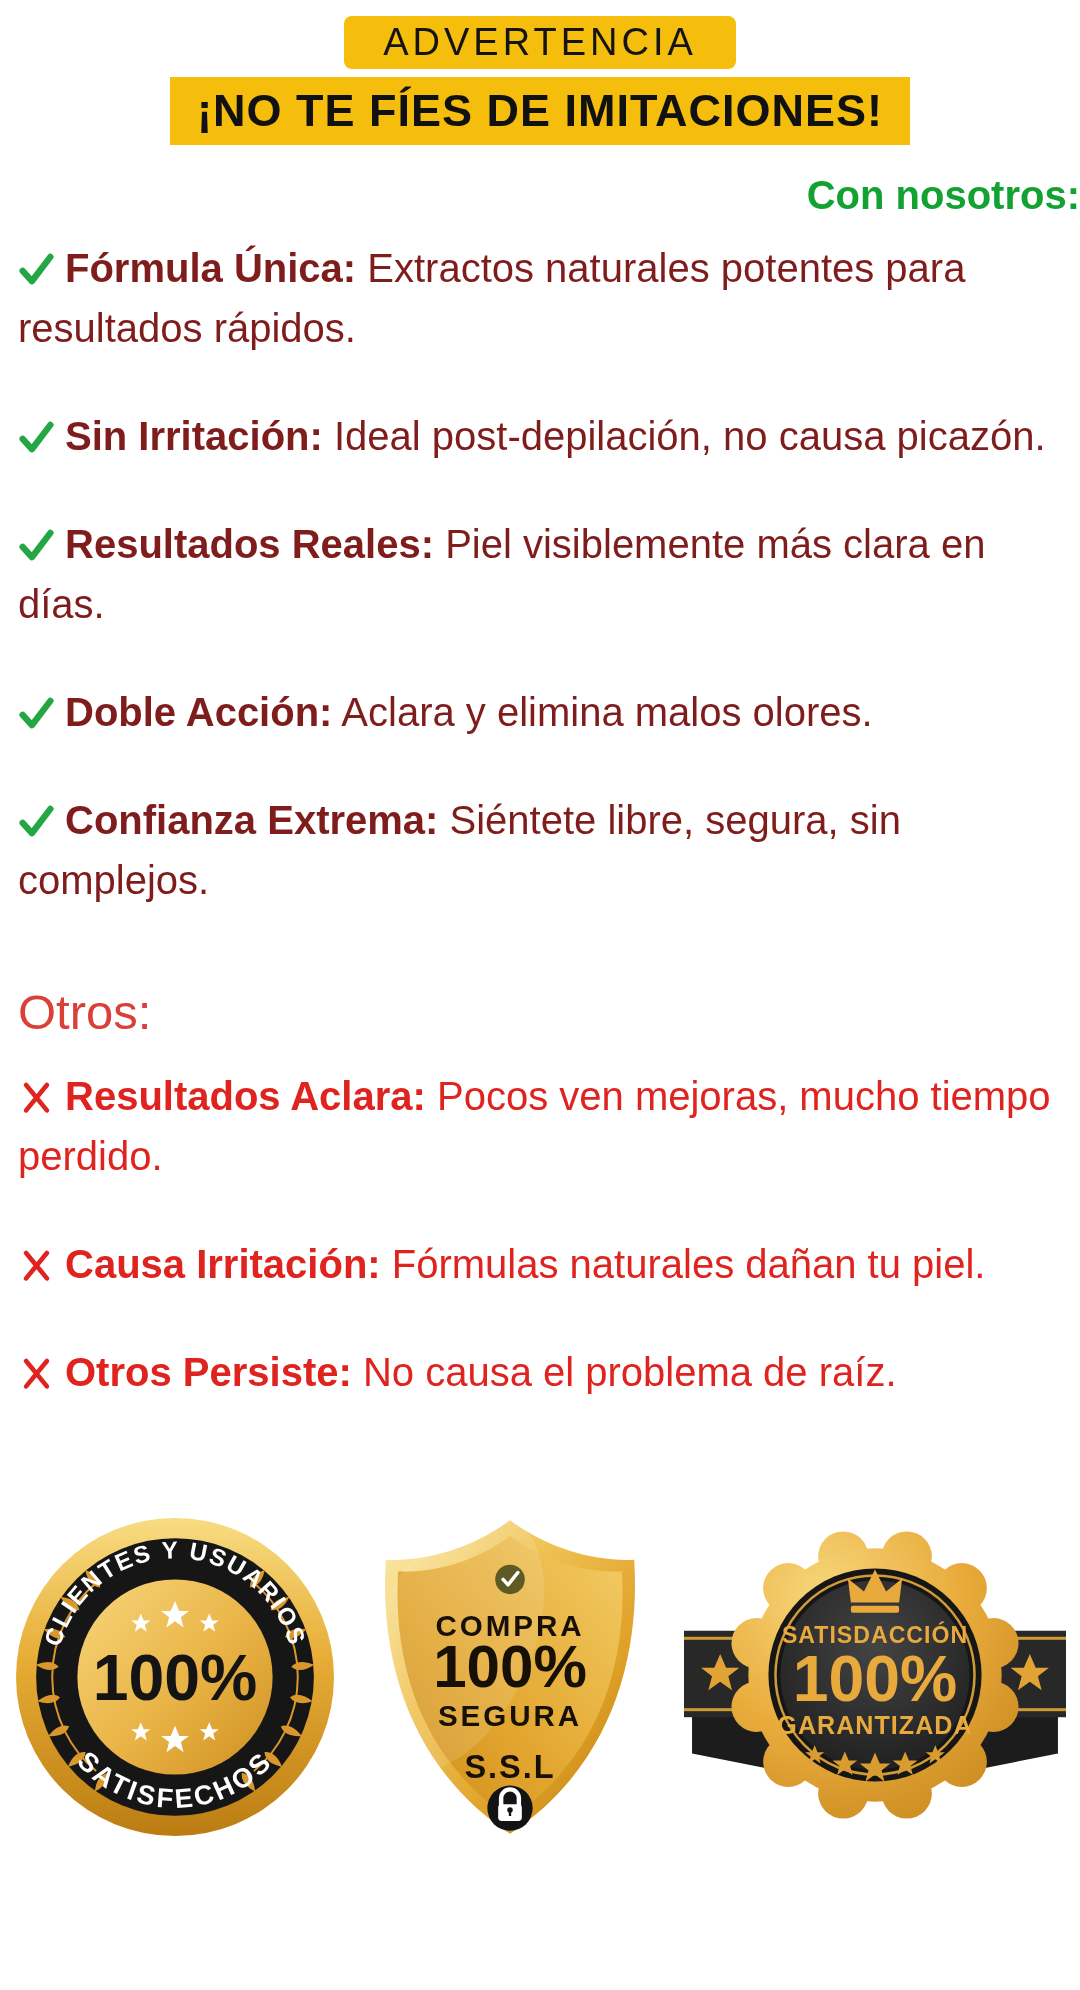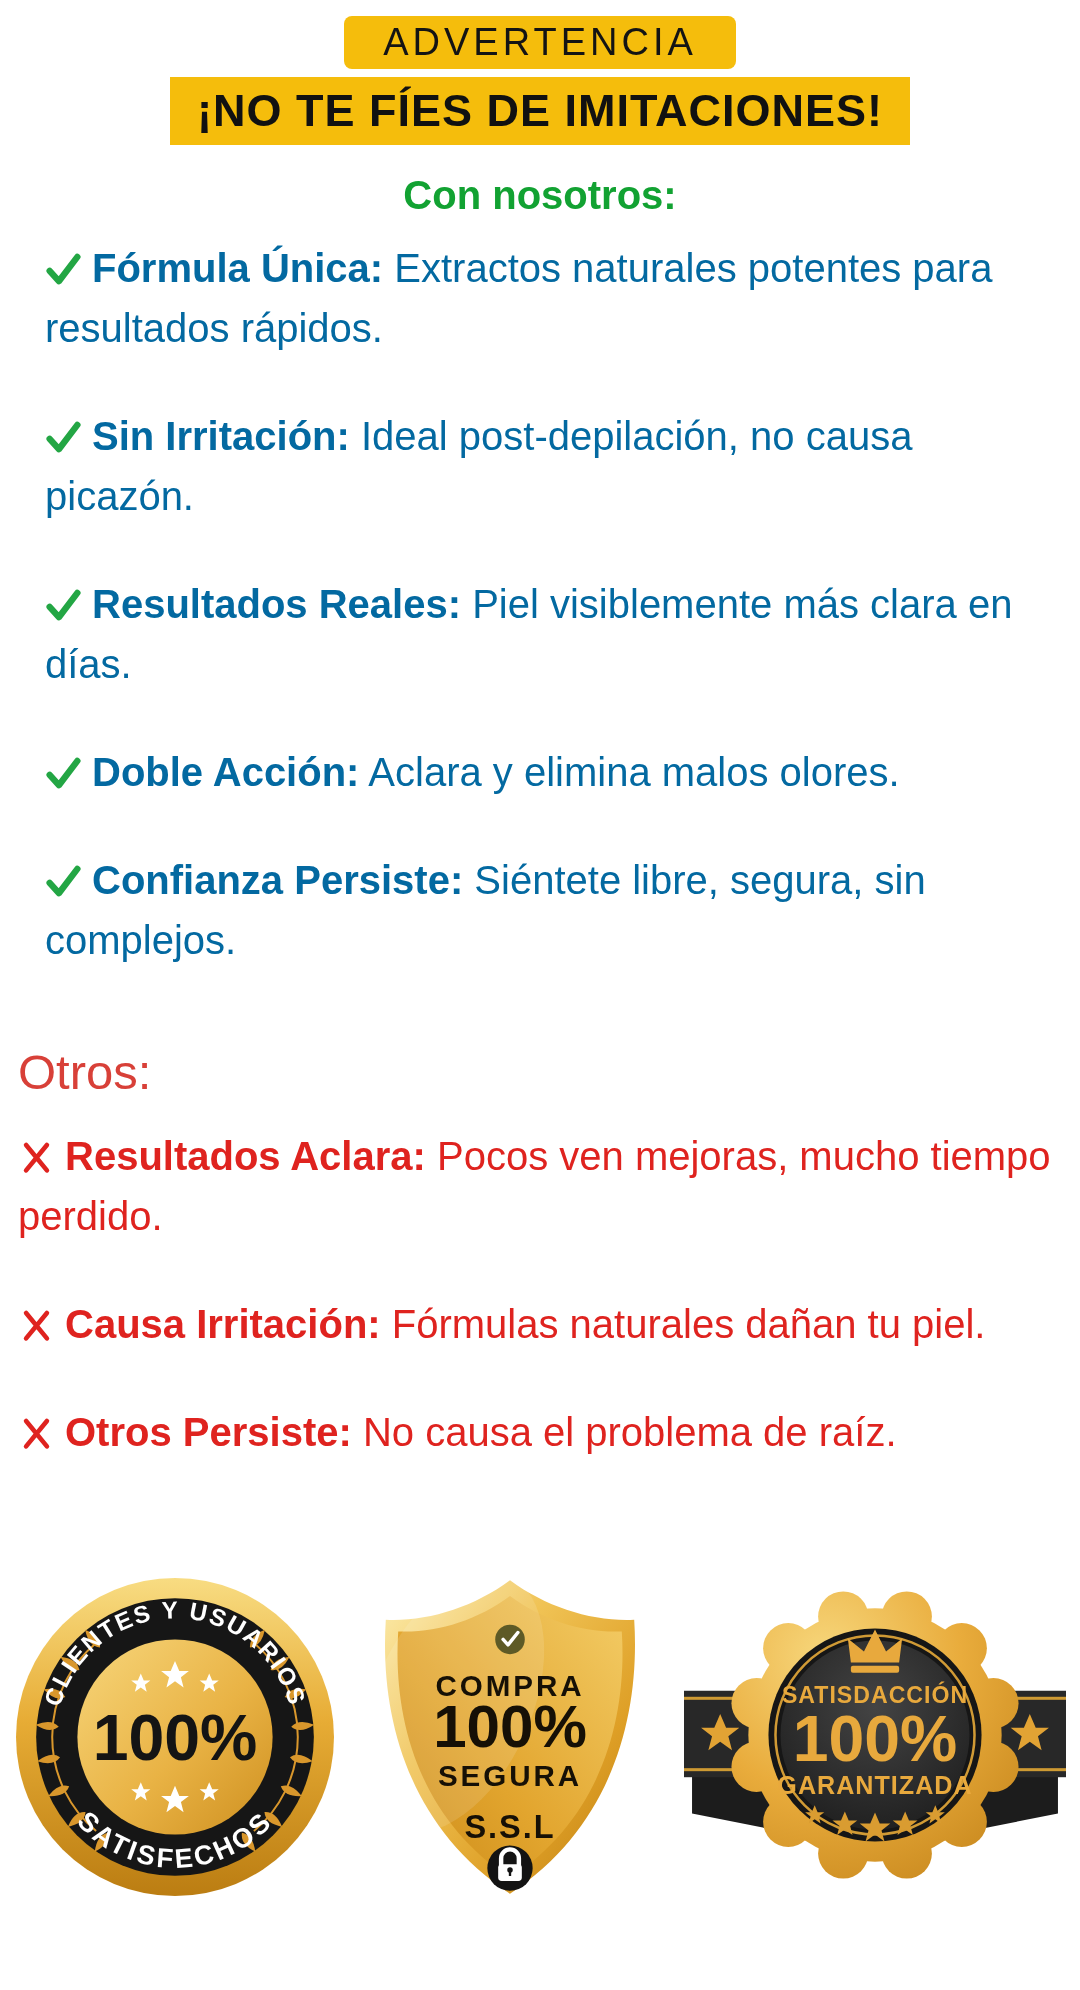--- a/index.html
+++ b/index.html
@@ -17,30 +17,30 @@
     display:inline-block; background:#F5BD0C; color:#141414;
     font-size:38px; font-weight:400; letter-spacing:4px;
     padding:5px 39px; border-radius:8px;
   }
   .warn-bar {
     display:inline-block; background:#F5BD0C; color:#111;
     font-size:45px; font-weight:800; letter-spacing:1px;
     padding:8px 27px; margin-top:8px;
   }
   .with-us-title {
-    text-align:center; color:#12A232; font-size:40px; font-weight:800;
+    text-align:right; color:#12A232; font-size:40px; font-weight:800;
     margin-top:28px; margin-bottom:20px;
   }
 
   
   .list { padding:0 28px 0 18px; }
   .item { font-size:40px; line-height:60px; margin-bottom:48px; }
   .item b { font-weight:700; }
   .li-ic { width:37px; height:37px; vertical-align:-5px; margin-right:10px; display:inline-block; }
-  .pros .item { color:#0369a1;margin-left:27px; }
+  .pros .item { color:#7f1d1d; }
   .cons .item, .cons .item b { color:#DF231F; }
 
   .others-title {
     color:#D84038; font-size:49px; font-weight:400;
     padding:0 18px; margin-top:74px; margin-bottom:26px;
   }
 
   
   .badges {
     display:flex; align-items:center; justify-content:space-between;
@@ -75,21 +75,21 @@
         <use href="#gcheck"></use>
       </svg><b>Sin Irritación:</b> <span>Ideal post-depilación, no causa picazón.</span></p>
   <p class="item"><svg class="li-ic" viewBox="0 0 32 32">
         <use href="#gcheck"></use>
       </svg><b>Resultados Reales:</b> <span>Piel visiblemente más clara en días.</span></p>
   <p class="item"><svg class="li-ic" viewBox="0 0 32 32">
         <use href="#gcheck"></use>
       </svg><b>Doble Acción:</b> <span>Aclara y elimina malos olores.</span></p>
   <p class="item"><svg class="li-ic" viewBox="0 0 32 32">
         <use href="#gcheck"></use>
-      </svg><b>Confianza Persiste:</b> <span>Siéntete libre, segura, sin complejos.</span></p>
+      </svg><b>Confianza Extrema:</b> <span>Siéntete libre, segura, sin complejos.</span></p>
 </div>
 
 <div class="others-title">Otros:</div>
 
 <div class="list cons">
   <p class="item"><svg class="li-ic" viewBox="0 0 32 32">
         <use href="#gcross"></use>
       </svg><b>Resultados Aclara:</b> <span>Pocos ven mejoras, mucho tiempo perdido.</span></p>
   <p class="item"><svg class="li-ic" viewBox="0 0 32 32">
         <use href="#gcross"></use>

